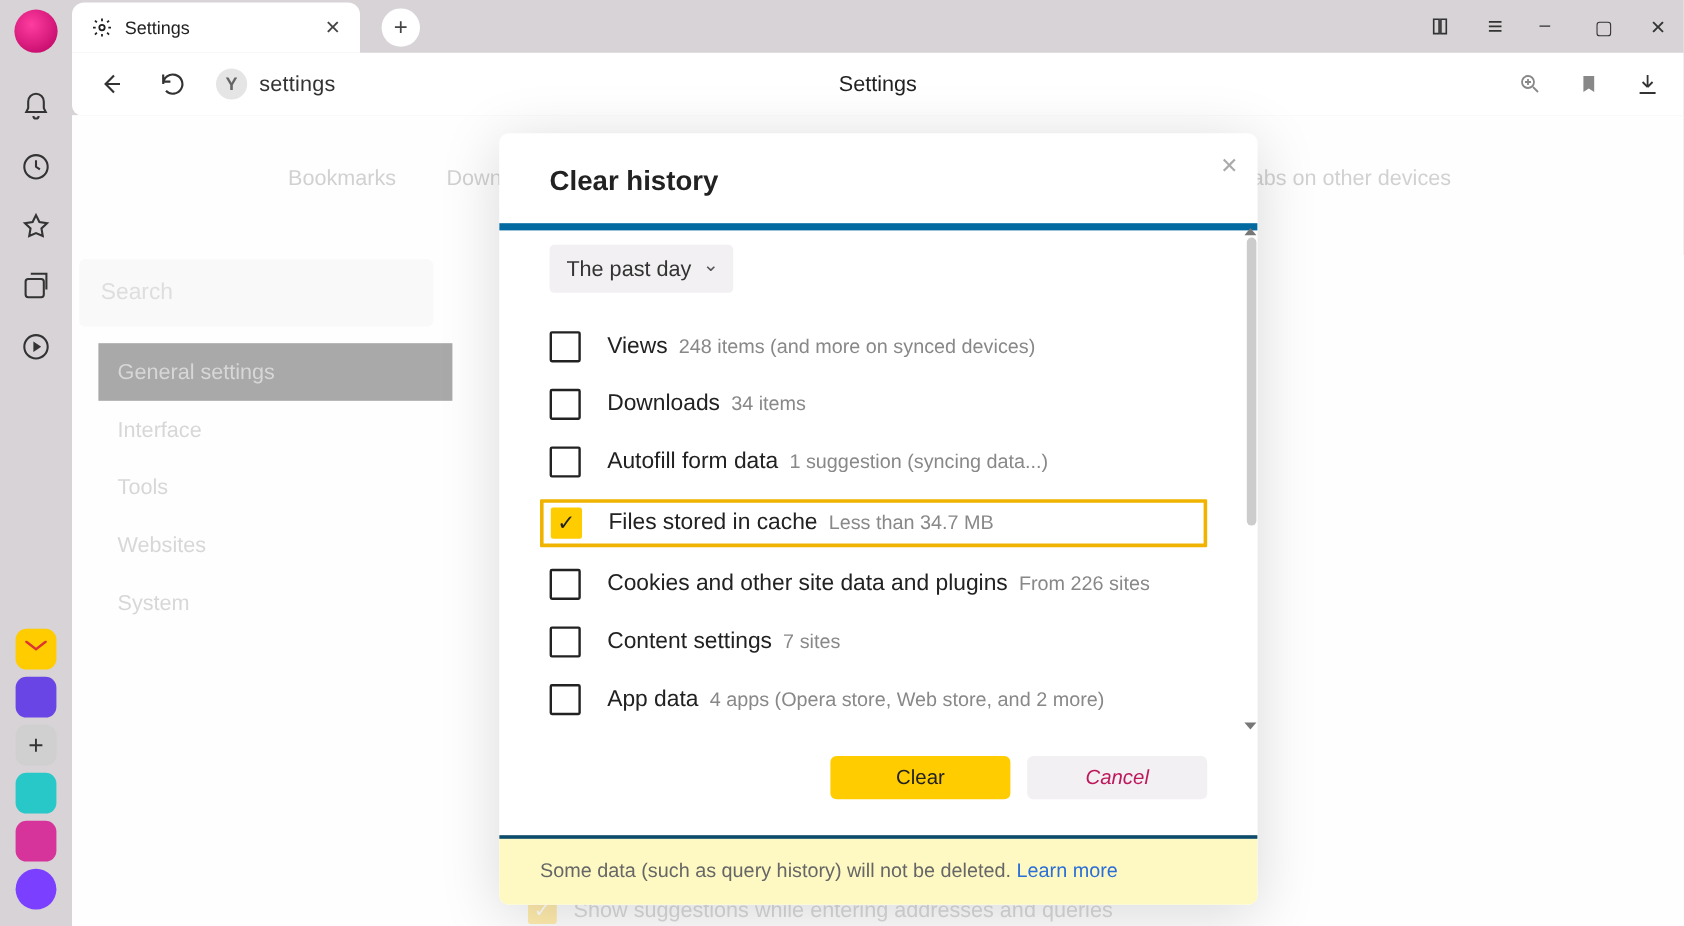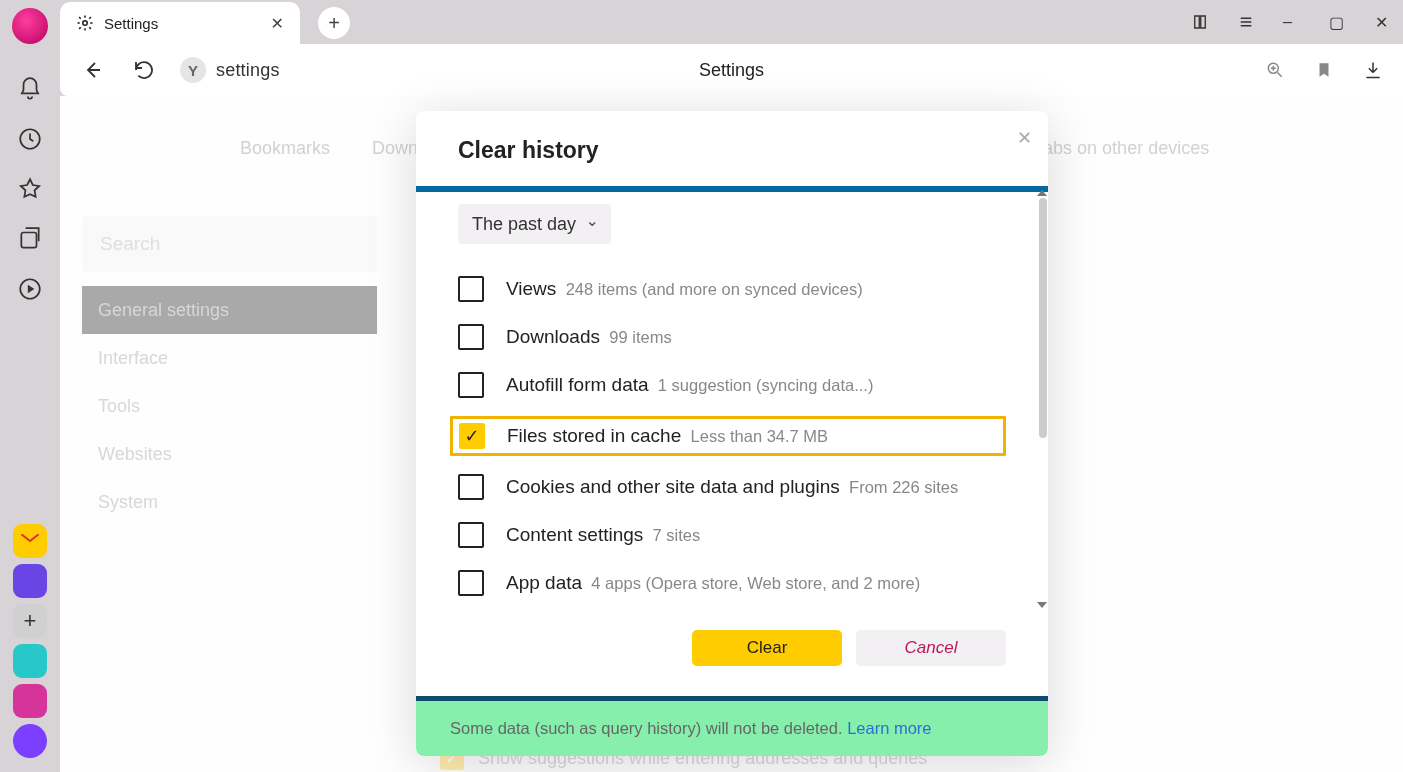--- a/index.html
+++ b/index.html
@@ -139,21 +139,21 @@
   .overlay {
     position:absolute; inset:0;
     background:rgba(255,255,255,0.55);
   }
   .navtabs {
     position:absolute; left:180px; top:42px;
     display:flex; gap:42px;
     font-size:18px; color:#999;
   }
   .search-box {
-    position:absolute; left:22px; top:120px;
+    position:absolute; left:6px; top:120px;
     width:295px; height:56px;
     background:#f3f1f3; border-radius:5px;
     display:flex; align-items:center; padding:0 18px;
     color:#b8b6b8; font-size:19px;
   }
   .sidenav {
     position:absolute; left:22px; top:190px;
     width:295px;
   }
   .sidenav-item {
@@ -247,22 +247,22 @@
     padding:24px 42px 30px;
   }
   .btn {
     border:none; border-radius:5px;
     height:36px; min-width:150px;
     font-size:17px; cursor:pointer;
   }
   .btn-primary { background:#ffcc00; color:#222;}
   .btn-secondary { background:#f2f0f2; color:#be185d;font-style:italic;}
   .modal-footer {
-    background:#86efac;
-    border-top:5px solid #0c4a6e;
+    background:#fef9c3;
+    border-top:3px solid #0c4a6e;
     padding:18px 34px;
     font-size:16.5px;color:#666;
   }
   .modal-footer a { color:#2b6fd6; text-decoration:none; }
 </style>
 </head>
 <body>
 
 <div class="left-sidebar">
   <div class="avatar"></div>
@@ -385,21 +385,21 @@
           <option>The past day</option>
         </select>
       </div>
       <div class="check-list">
         <label class="check-row">
           <span class="chk"></span>
           <span><span>Views</span> <span class="sub">248 items (and more on synced devices)</span></span>
         </label>
         <label class="check-row">
           <span class="chk"></span>
-          <span><span>Downloads</span> <span class="sub">99 items</span></span>
+          <span><span>Downloads</span> <span class="sub">34 items</span></span>
         </label>
         <label class="check-row">
           <span class="chk"></span>
           <span><span>Autofill form data</span> <span class="sub">1 suggestion (syncing data...)</span></span>
         </label>
         <label class="check-row highlight">
           <span class="chk checked">✓</span>
           <span><span>Files stored in cache</span> <span class="sub">Less than 34.7 MB</span></span>
         </label>
         <label class="check-row">

